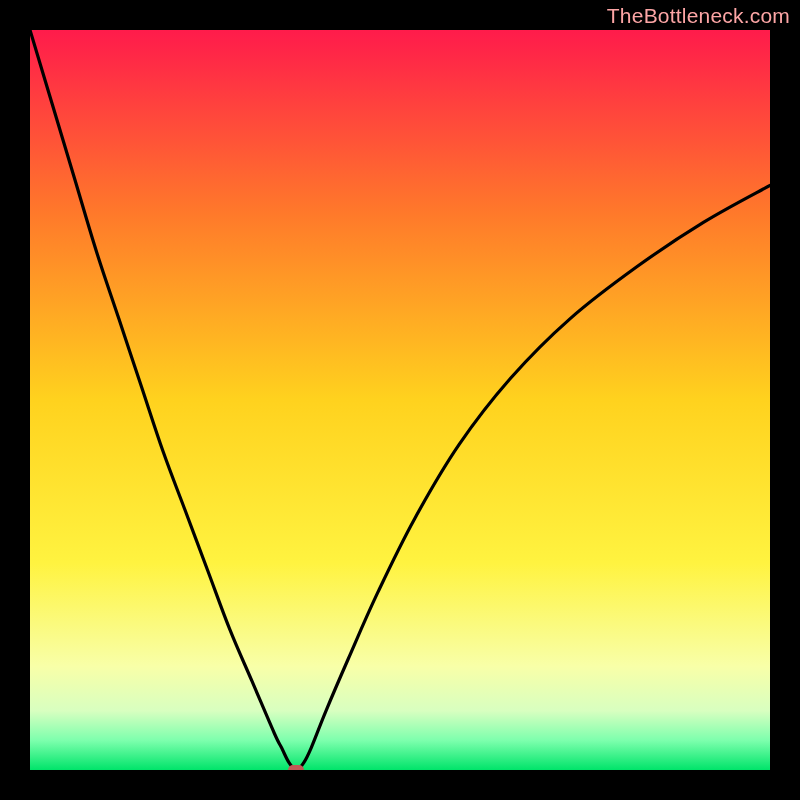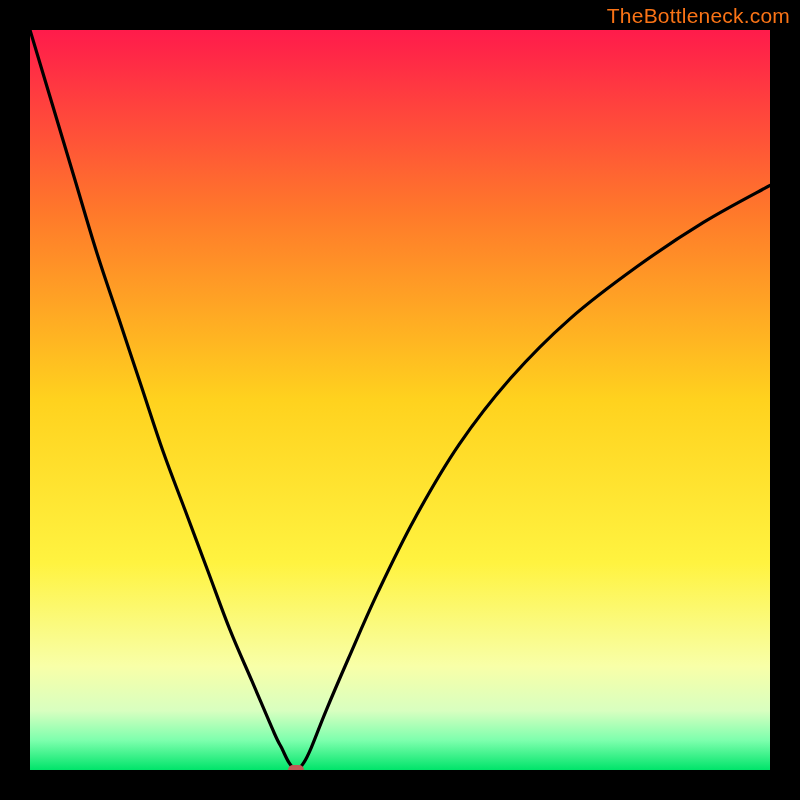--- a/index.html
+++ b/index.html
@@ -41,21 +41,21 @@
     width: 16px;
     height: 10px;
     border-radius: 5px;
     background: #c05a56;
     transform: translate(-50%, -50%);
   }
   .watermark {
     position: absolute;
     top: 4px;
     right: 10px;
-    color: #f97316;
+    color: #fca5a5;
     font-size: 21px;
     font-weight: 500;
     letter-spacing: 0.2px;
   }
 </style>
 </head>
 <body>
 
 <div class="frame">
 

